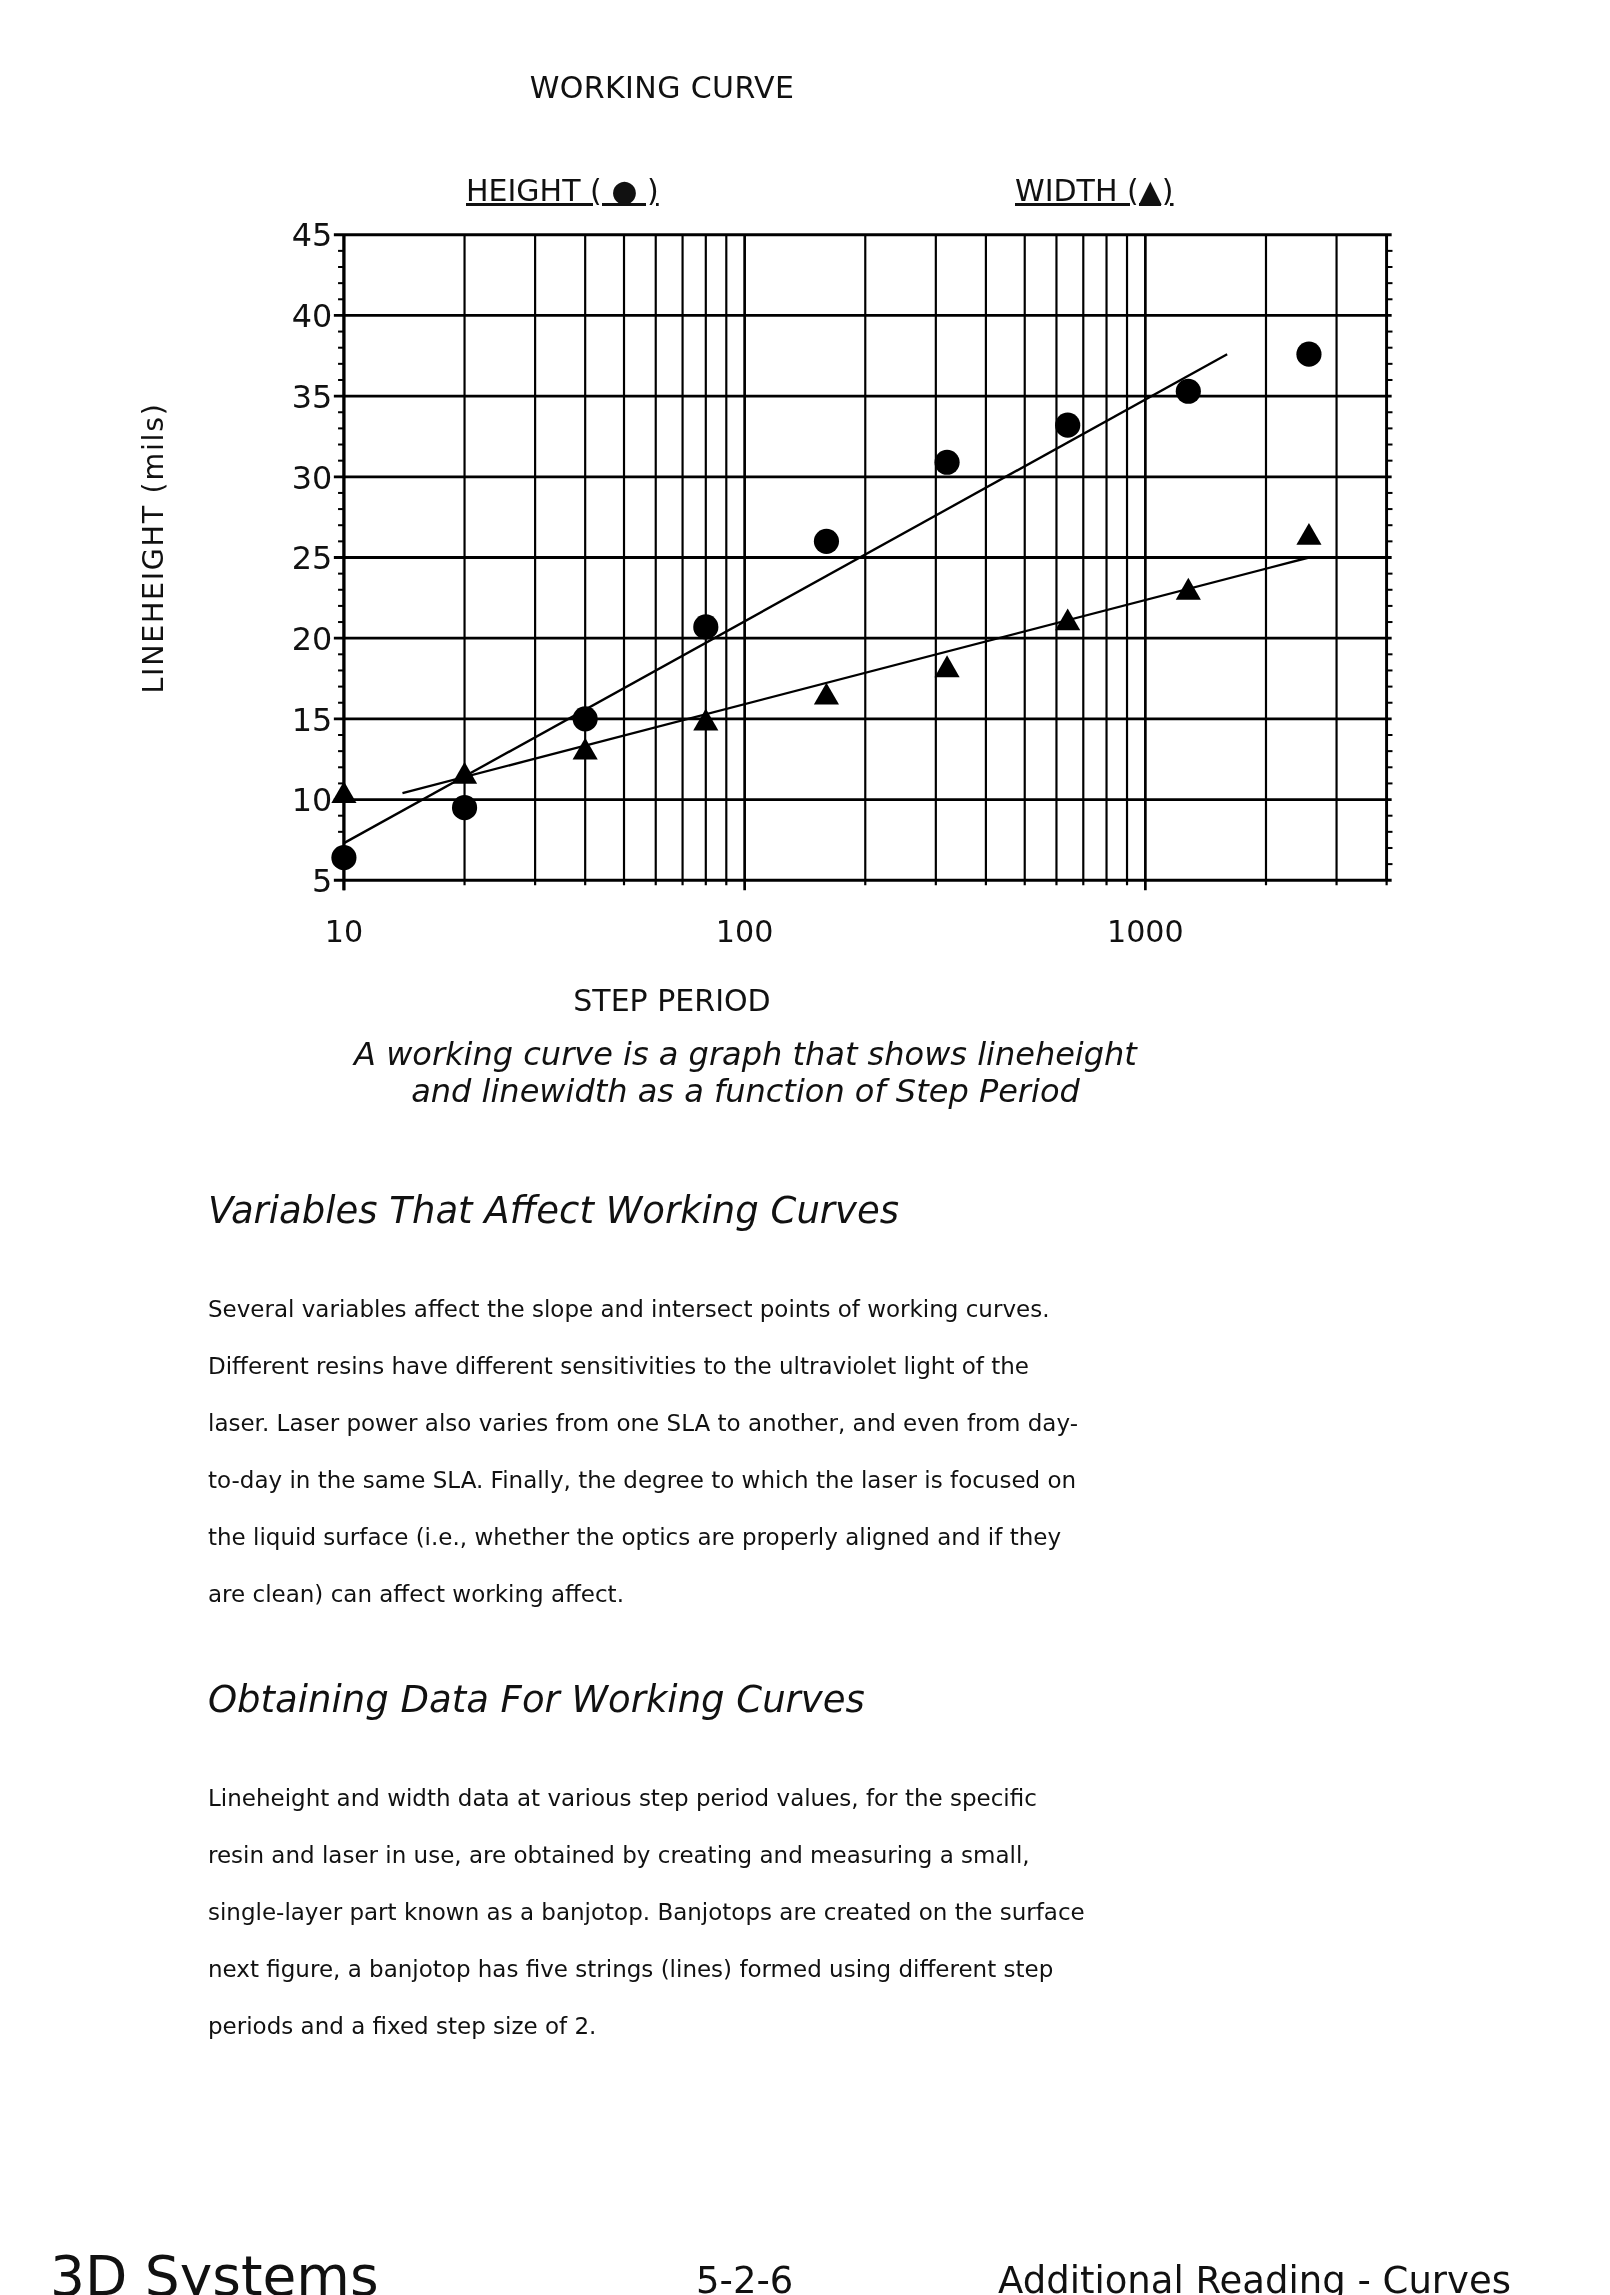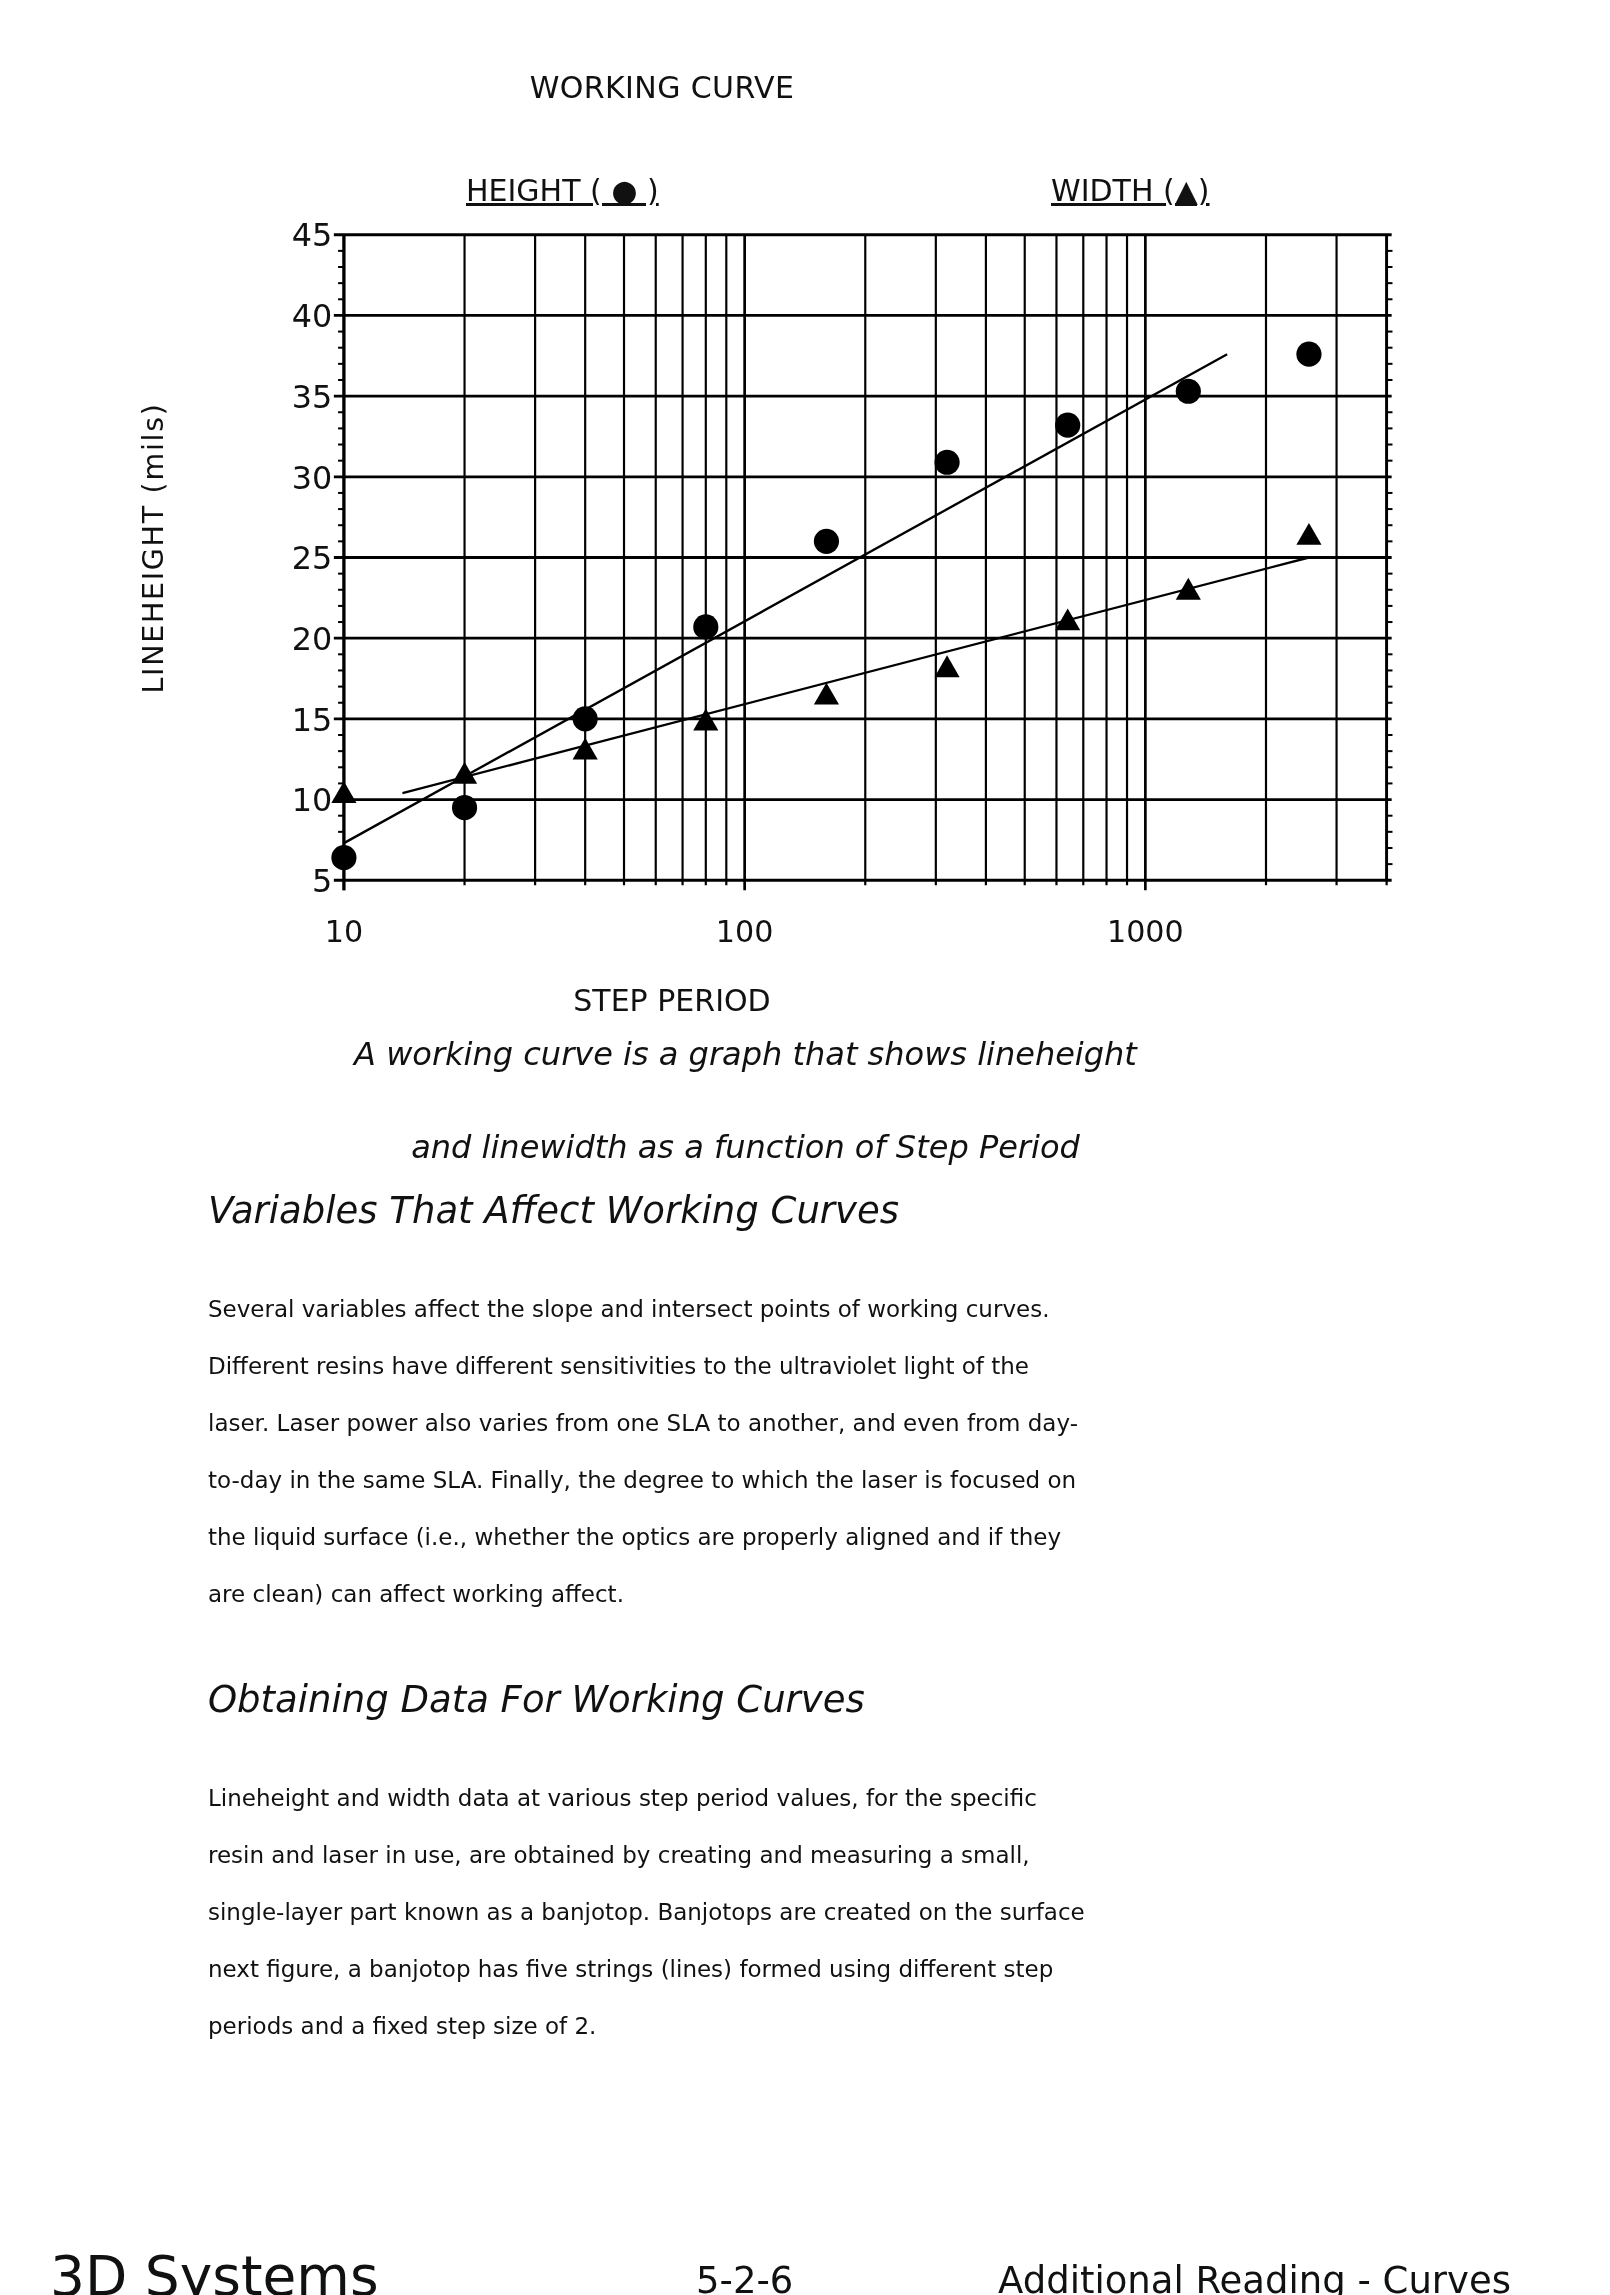--- a/index.html
+++ b/index.html
@@ -2,26 +2,26 @@
 <html style="font-size:13.4px"><head>
 <meta charset="utf-8">
 <style>
   html, body { margin: 0; padding: 0; background: #ffffff; }
   body { width: 1610px; height: 2295px; position: relative; overflow: hidden; color: #111; }
   .sans { font-family: "DejaVu Sans", "Liberation Sans", sans-serif; }
   .abs { position: absolute; }
   #chart-title { left: 0; width: 1324px; top: 70px; text-align: center; font-size: 30px; letter-spacing: 0.4px; }
   .legend { top: 173px; font-size: 30px; text-decoration: underline; }
   #legend-height { left: 466px; }
-  #legend-width { left: 1015px; margin-left: 36px; }
+  #legend-width { left: 1015px; }
   #ylabel { left: 153px; top: 548px; font-size: 28.5px; letter-spacing: 1.7px; transform: translate(-50%, -50%) rotate(-90deg); white-space: nowrap; }
   #xlabel { left: 0; width: 1344px; top: 983px; text-align: center; font-size: 30px; }
   .caption { left: 0; width: 1491px; text-align: center; font-size: 32px; font-style: italic; }
   #caption-1 { top: 1035px; }
-  #caption-2 { top: 1128px; text-align: center; }
+  #caption-2 { top: 1072px; text-align: center; }
   #chart-svg { left: 0; top: 0; }
   .heading { left: 208px; font-size: 37px; font-style: italic; }
   #heading-1 { top: 1189px; }
   #heading-2 { top: 1678px; }
   .para { left: 208px; width: 1342px; font-size: 23px; line-height: 57px; }
   .para div { white-space: nowrap; }
   #para-1 { top: 1281px; }
   #para-2 { top: 1770px; }
   .footer { top: 2244px; font-size: 50px; }
   #footer-left { left: 50px; font-size: 55px; }

